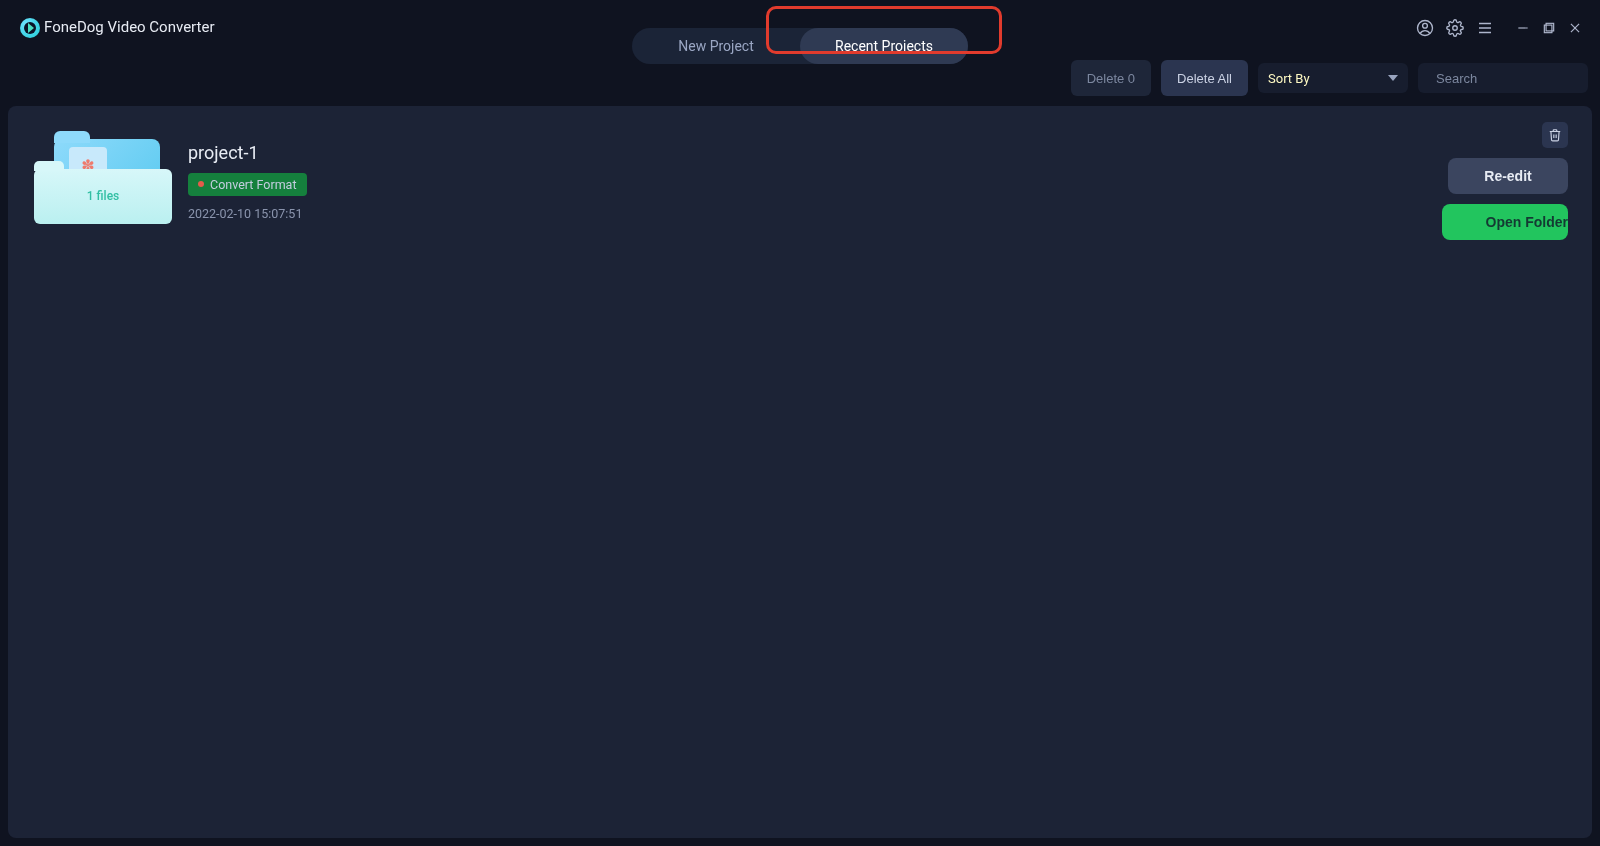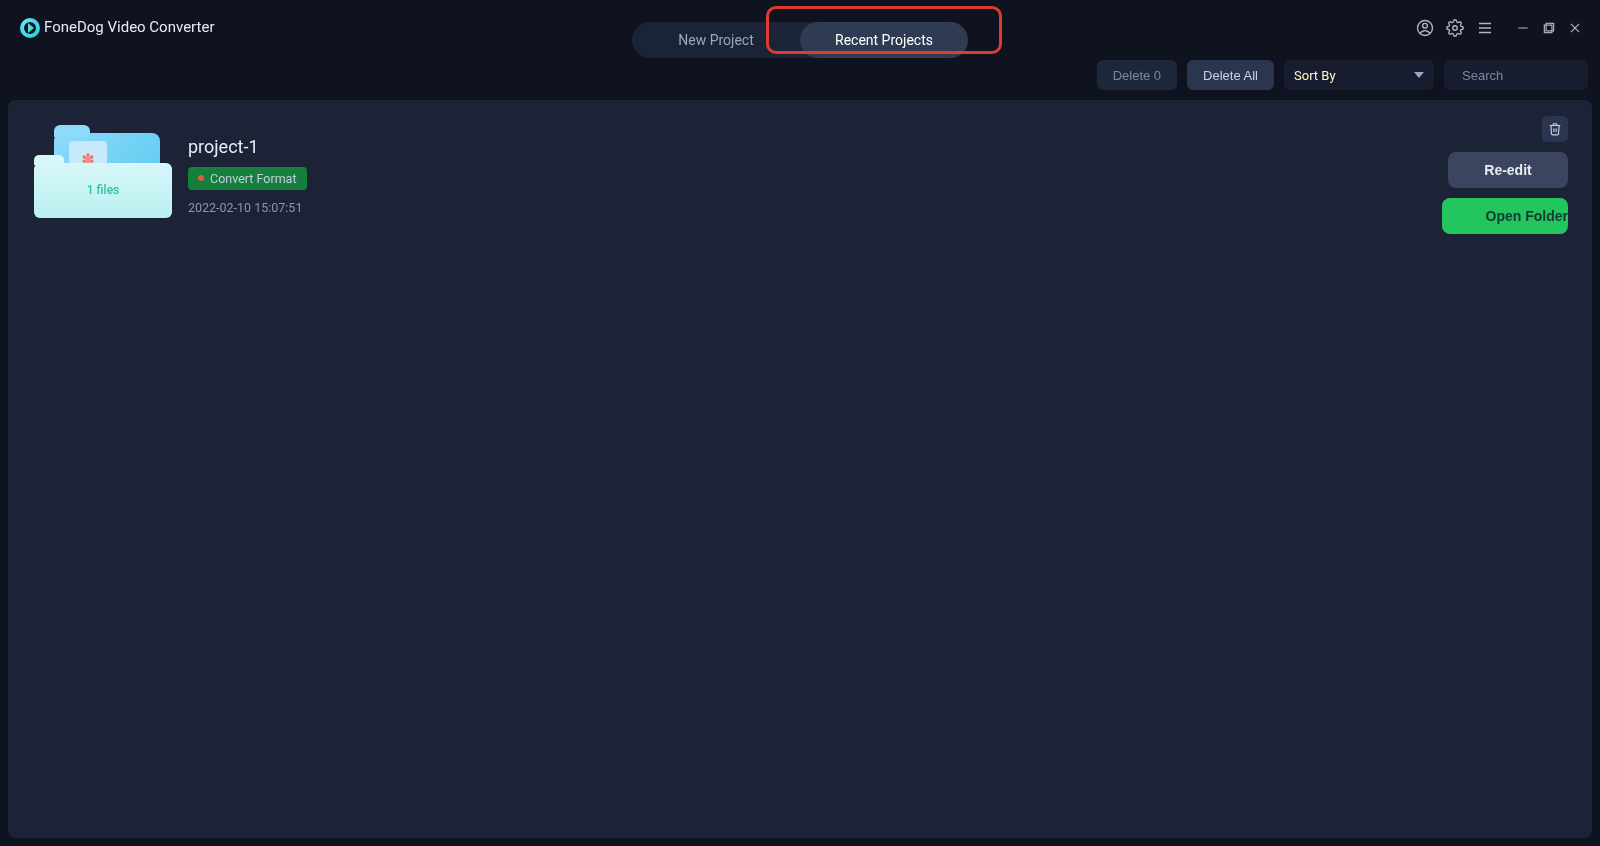--- a/index.html
+++ b/index.html
@@ -49,21 +49,21 @@
       border-left:6px solid #4ae0c2;
       border-top:5px solid transparent;
       border-bottom:5px solid transparent;
       z-index:2;
     }
     .brand-title { font-size: 15px; color:#e7ebf3; }
     .tabs {
       position: absolute;
       left: 50%;
       transform: translateX(-50%);
-      top: 22px;
+      top: 28px;
       display: flex;
       background: #1b2437;
       border-radius: 20px;
       height: 36px;
       padding: 0;
     }
     .tab {
       display:flex; align-items:center; justify-content:center;
       width: 168px;
       font-size: 14px;
@@ -100,21 +100,21 @@
       display:flex;
       justify-content:flex-end;
       align-items:center;
       gap:10px;
       padding: 4px 4px 10px 4px;
     }
     .btn {
       background:#2b3550;
       color:#cbd2e4;
       border:none;
-      height:30px;
+      height:36px;
       padding: 0 16px;
       border-radius:6px;
       font-size:13px;
       cursor:pointer;
     }
     .btn.dim { background:#1e2639; color:#7c879f; }
     .sortby {
       display:flex; align-items:center;
       justify-content:space-between;
       background:#171d2e;
@@ -129,21 +129,21 @@
     .sortby .tri {
       width:0;height:0;border-left:5px solid transparent;border-right:5px solid transparent;border-top:6px solid #99a4bf;
     }
     .search {
       display:flex;
       align-items:center;
       gap:8px;
       background:#171d2e;
       border-radius:6px;
       height:30px;
-      width:144px;
+      width:170px;
       padding:0 10px;
       color:#7c879f;
     }
     .search input {
       flex:1; background:transparent; border:none; outline:none; color:#cbd2e4; font-size:13px;
     }
     .search input::placeholder{ color:#7c879f; }
 
     .content {
       flex:1;

